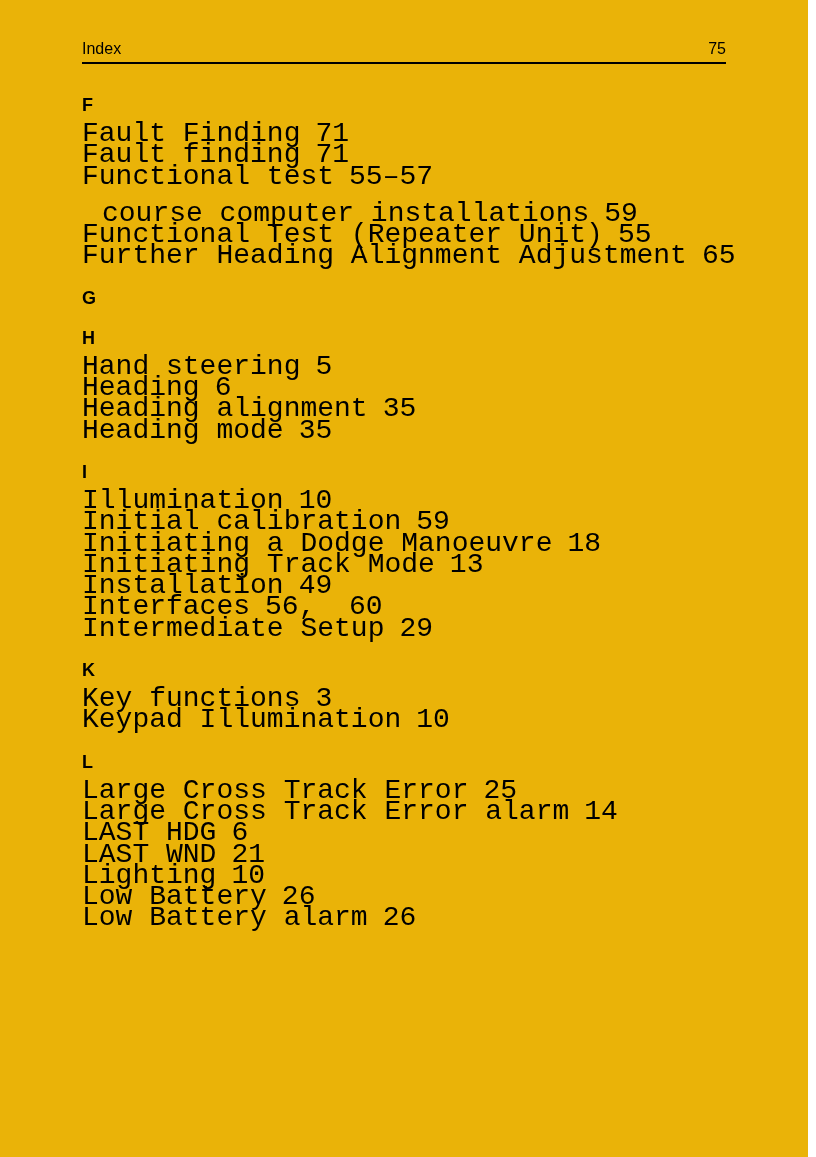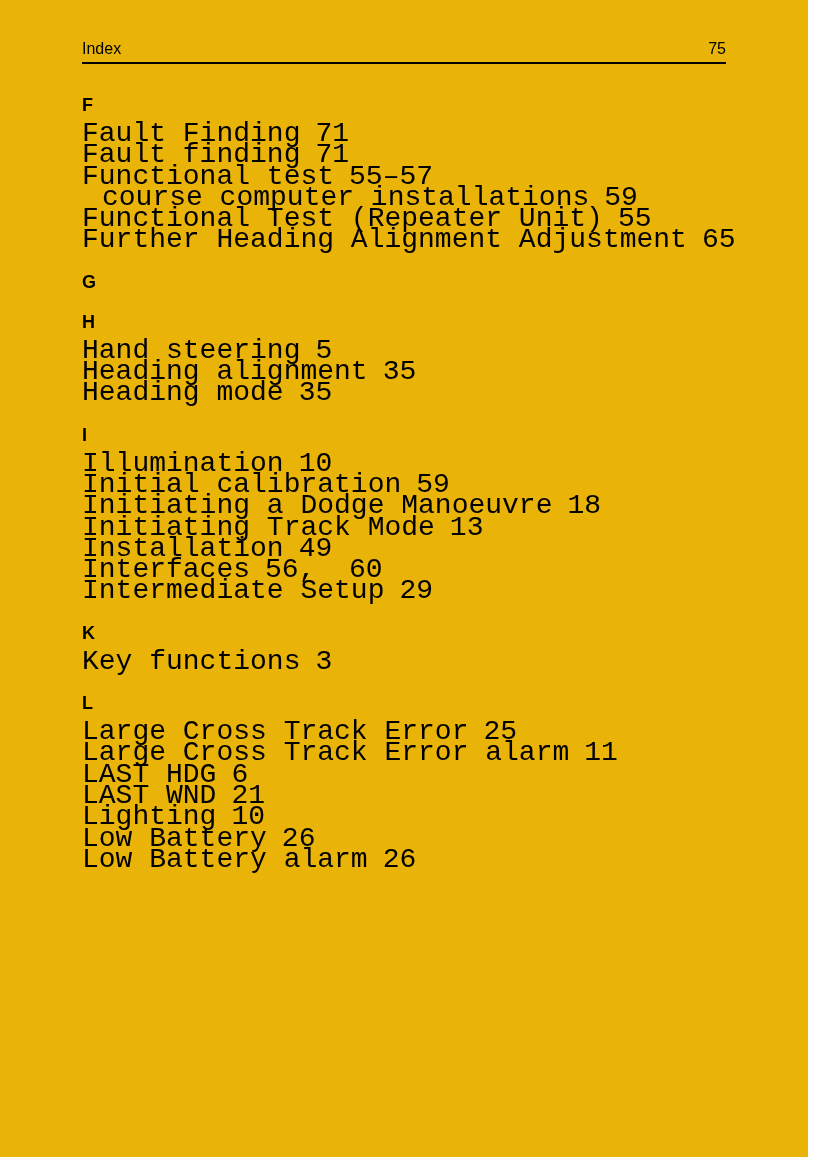--- a/index.html
+++ b/index.html
@@ -43,21 +43,21 @@
     font-size: 18px;
     line-height: 18px;
     margin: 0 0 9px 0;
   }
   .entry {
     font-family: Liberation Mono, monospace;
     font-size: 28px;
     line-height: 21.3px;
     white-space: nowrap;
   }
-  .entry.indent { padding-left: 20px; }
+  .entry.indent { padding-left: 20px; margin-top: 16px; }
   .pages {
     margin-left: 15px;
     white-space: pre;
   }
 </style>
 </head>
 <body>
 
 <div class="page">
   <header class="page-header">
@@ -73,41 +73,43 @@
         <div class="entry indent"><span class="term">course computer installations</span><span class="pages">59</span></div>
         <div class="entry"><span class="term">Functional Test (Repeater Unit)</span><span class="pages">55</span></div>
         <div class="entry"><span class="term">Further Heading Alignment Adjustment</span><span class="pages">65</span></div>
       </section>
       <section class="section">
         <h2 class="section-letter">G</h2>
       </section>
       <section class="section">
         <h2 class="section-letter">H</h2>
         <div class="entry"><span class="term">Hand steering</span><span class="pages">5</span></div>
+        <div class="entry"><span class="term">Heading</span><span class="pages">6</span></div>
         <div class="entry"><span class="term">Heading alignment</span><span class="pages">35</span></div>
         <div class="entry"><span class="term">Heading mode</span><span class="pages">35</span></div>
       </section>
       <section class="section">
         <h2 class="section-letter">I</h2>
         <div class="entry"><span class="term">Illumination</span><span class="pages">10</span></div>
         <div class="entry"><span class="term">Initial calibration</span><span class="pages">59</span></div>
         <div class="entry"><span class="term">Initiating a Dodge Manoeuvre</span><span class="pages">18</span></div>
         <div class="entry"><span class="term">Initiating Track Mode</span><span class="pages">13</span></div>
         <div class="entry"><span class="term">Installation</span><span class="pages">49</span></div>
         <div class="entry"><span class="term">Interfaces</span><span class="pages">56,  60</span></div>
         <div class="entry"><span class="term">Intermediate Setup</span><span class="pages">29</span></div>
       </section>
       <section class="section">
         <h2 class="section-letter">K</h2>
         <div class="entry"><span class="term">Key functions</span><span class="pages">3</span></div>
+        <div class="entry"><span class="term">Keypad Illumination</span><span class="pages">10</span></div>
       </section>
       <section class="section">
         <h2 class="section-letter">L</h2>
         <div class="entry"><span class="term">Large Cross Track Error</span><span class="pages">25</span></div>
-        <div class="entry"><span class="term">Large Cross Track Error alarm</span><span class="pages">11</span></div>
+        <div class="entry"><span class="term">Large Cross Track Error alarm</span><span class="pages">14</span></div>
         <div class="entry"><span class="term">LAST HDG</span><span class="pages">6</span></div>
         <div class="entry"><span class="term">LAST WND</span><span class="pages">21</span></div>
         <div class="entry"><span class="term">Lighting</span><span class="pages">10</span></div>
         <div class="entry"><span class="term">Low Battery</span><span class="pages">26</span></div>
         <div class="entry"><span class="term">Low Battery alarm</span><span class="pages">26</span></div>
       </section>
     </main>
 </div>
 
 </body></html>

